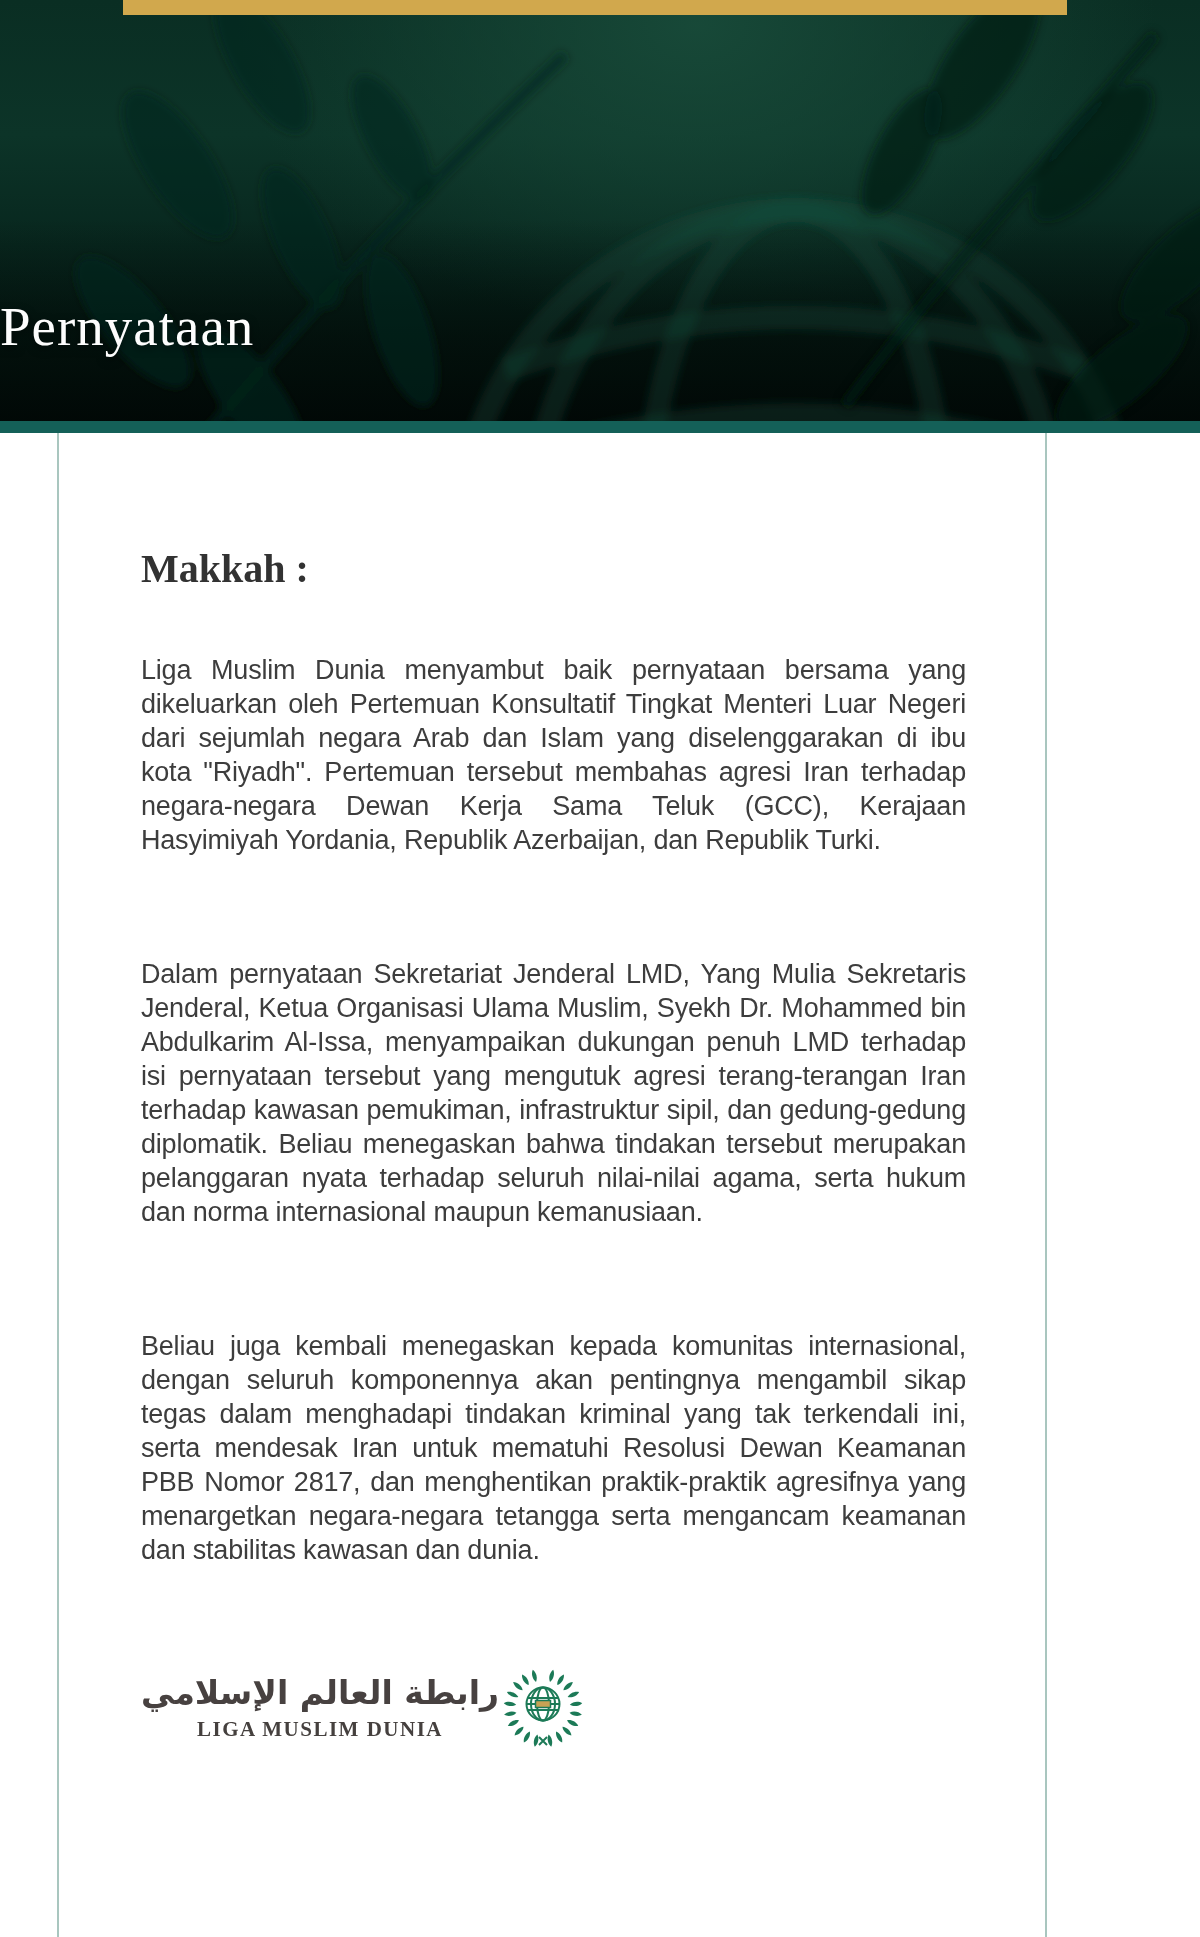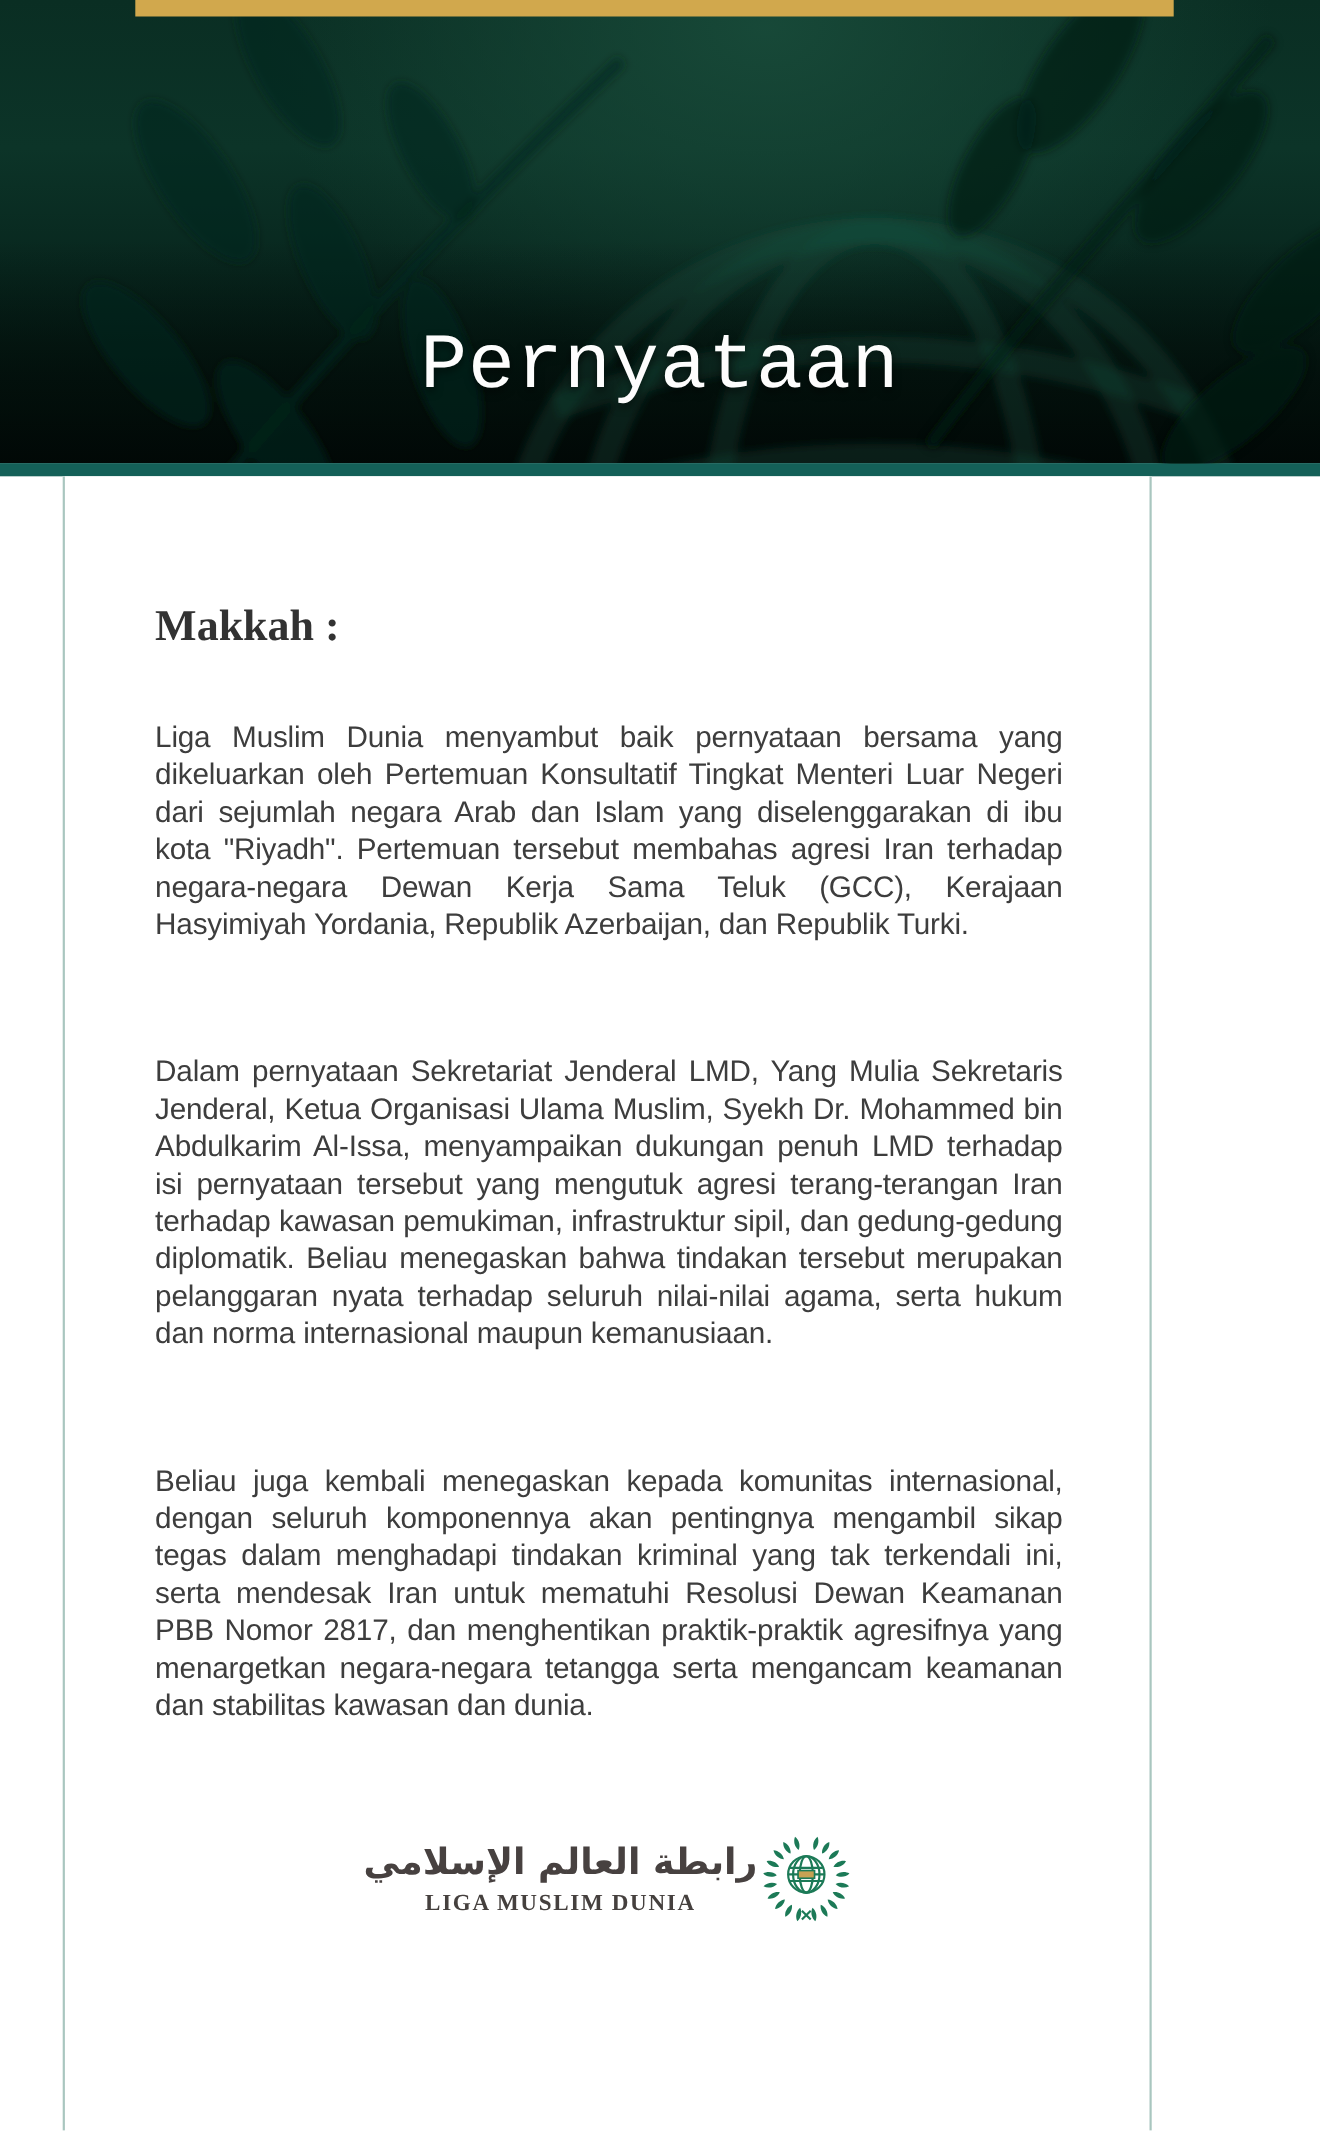--- a/index.html
+++ b/index.html
@@ -11,42 +11,42 @@
   .header{
     position:absolute;top:0;left:0;width:1200px;height:421px;overflow:hidden;
     background:
       linear-gradient(180deg, rgba(2,10,8,0) 52%, rgba(2,12,9,.82) 88%, rgba(1,8,6,.92) 100%),
       radial-gradient(ellipse 640px 430px at 58% 6%, rgba(24,74,57,.95), rgba(24,74,57,0) 72%),
       linear-gradient(180deg,#0a2e23 0%,#0c3428 32%,#07241c 64%,#03150f 88%,#020d0a 100%);
   }
   .decor{position:absolute;top:0;left:0;}
   .gold-bar{position:absolute;top:0;left:123px;width:944px;height:15px;background:#d1a84d;}
   .page-title{
-    position:absolute;top:299px;left:0;width:100%;text-align:center;
-    font-family:Liberation Mono, monospace;font-size:71px;font-weight:400;
+    position:absolute;top:299px;left:0;width:100%;text-align:left;
+    font-family:Liberation Serif, serif;font-size:55px;font-weight:400;
     color:#fdfdfd;letter-spacing:1px;line-height:1;
     text-shadow:0 3px 8px rgba(0,0,0,.55);
   }
   .teal-band{position:absolute;top:421px;left:0;width:1200px;height:12px;background:#146058;}
   
   .card{
     position:absolute;top:433px;left:57px;width:990px;bottom:0;box-sizing:border-box;
     border-left:2px solid #a9c6bf;border-right:2px solid #a9c6bf;background:#ffffff;
   }
   .card-inner{padding:112px 79px 0 82px;}
   .location-heading{
     font-family:"Liberation Serif",serif;font-weight:700;font-size:40px;line-height:48px;
     color:#323232;margin:0 0 60px 0;
   }
   .card-inner p{
     font-size:27px;line-height:34px;letter-spacing:-0.2px;color:#3d3d3d;
     text-align:justify;margin:0 0 100px 0;
   }
   
-  .logo-row{display:flex;justify-content:center;align-items:center;margin-top:84px;}
+  .logo-row{display:flex;align-items:center;margin-top:84px;}
   .logo-text-col{text-align:center;}
   .arabic-name{
     direction:rtl;font-family:"DejaVu Sans",sans-serif;font-weight:700;
     font-size:33px;line-height:1.3;color:#474140;
   }
   .org-name{
     font-family:"Liberation Serif",serif;font-weight:700;font-size:21px;
     letter-spacing:1.5px;color:#45403e;margin-top:3px;white-space:nowrap;
   }
 </style>

